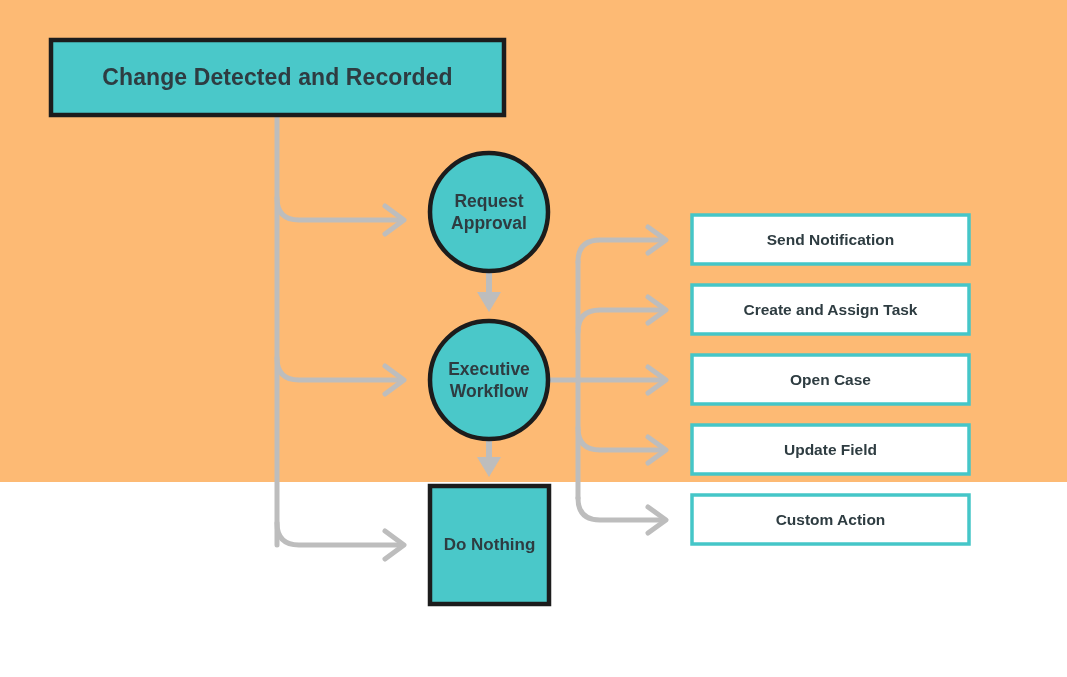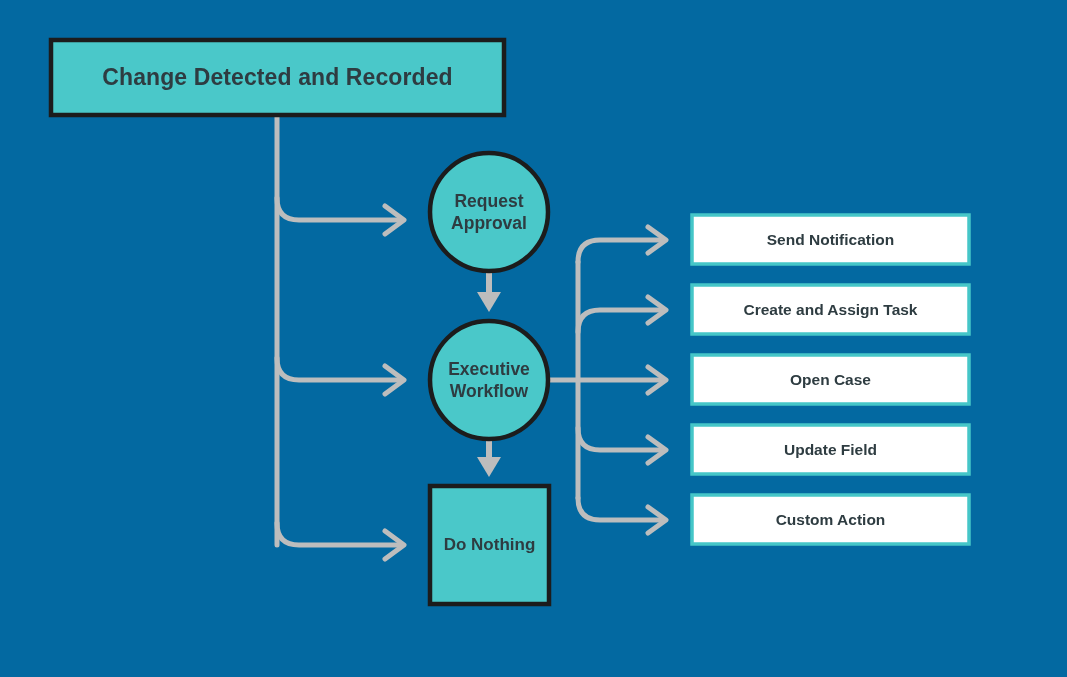--- a/index.html
+++ b/index.html
@@ -9,22 +9,22 @@
   }
   body {
     width: 1067px;
     height: 677px;
     overflow: hidden;
     font-family: "Liberation Sans", sans-serif;
   }
   #diagram-root {
     position: relative;
     width: 1067px;
-    height: 677px;
-    background: #0369a1;
+    height: 482px;
+    background: #fdba74;
   }
   svg.flow {
     position: absolute;
     left: 0;
     top: 0;
     width: 1067px;
     height: 677px;
     display: block;
   }
   .node-text {

